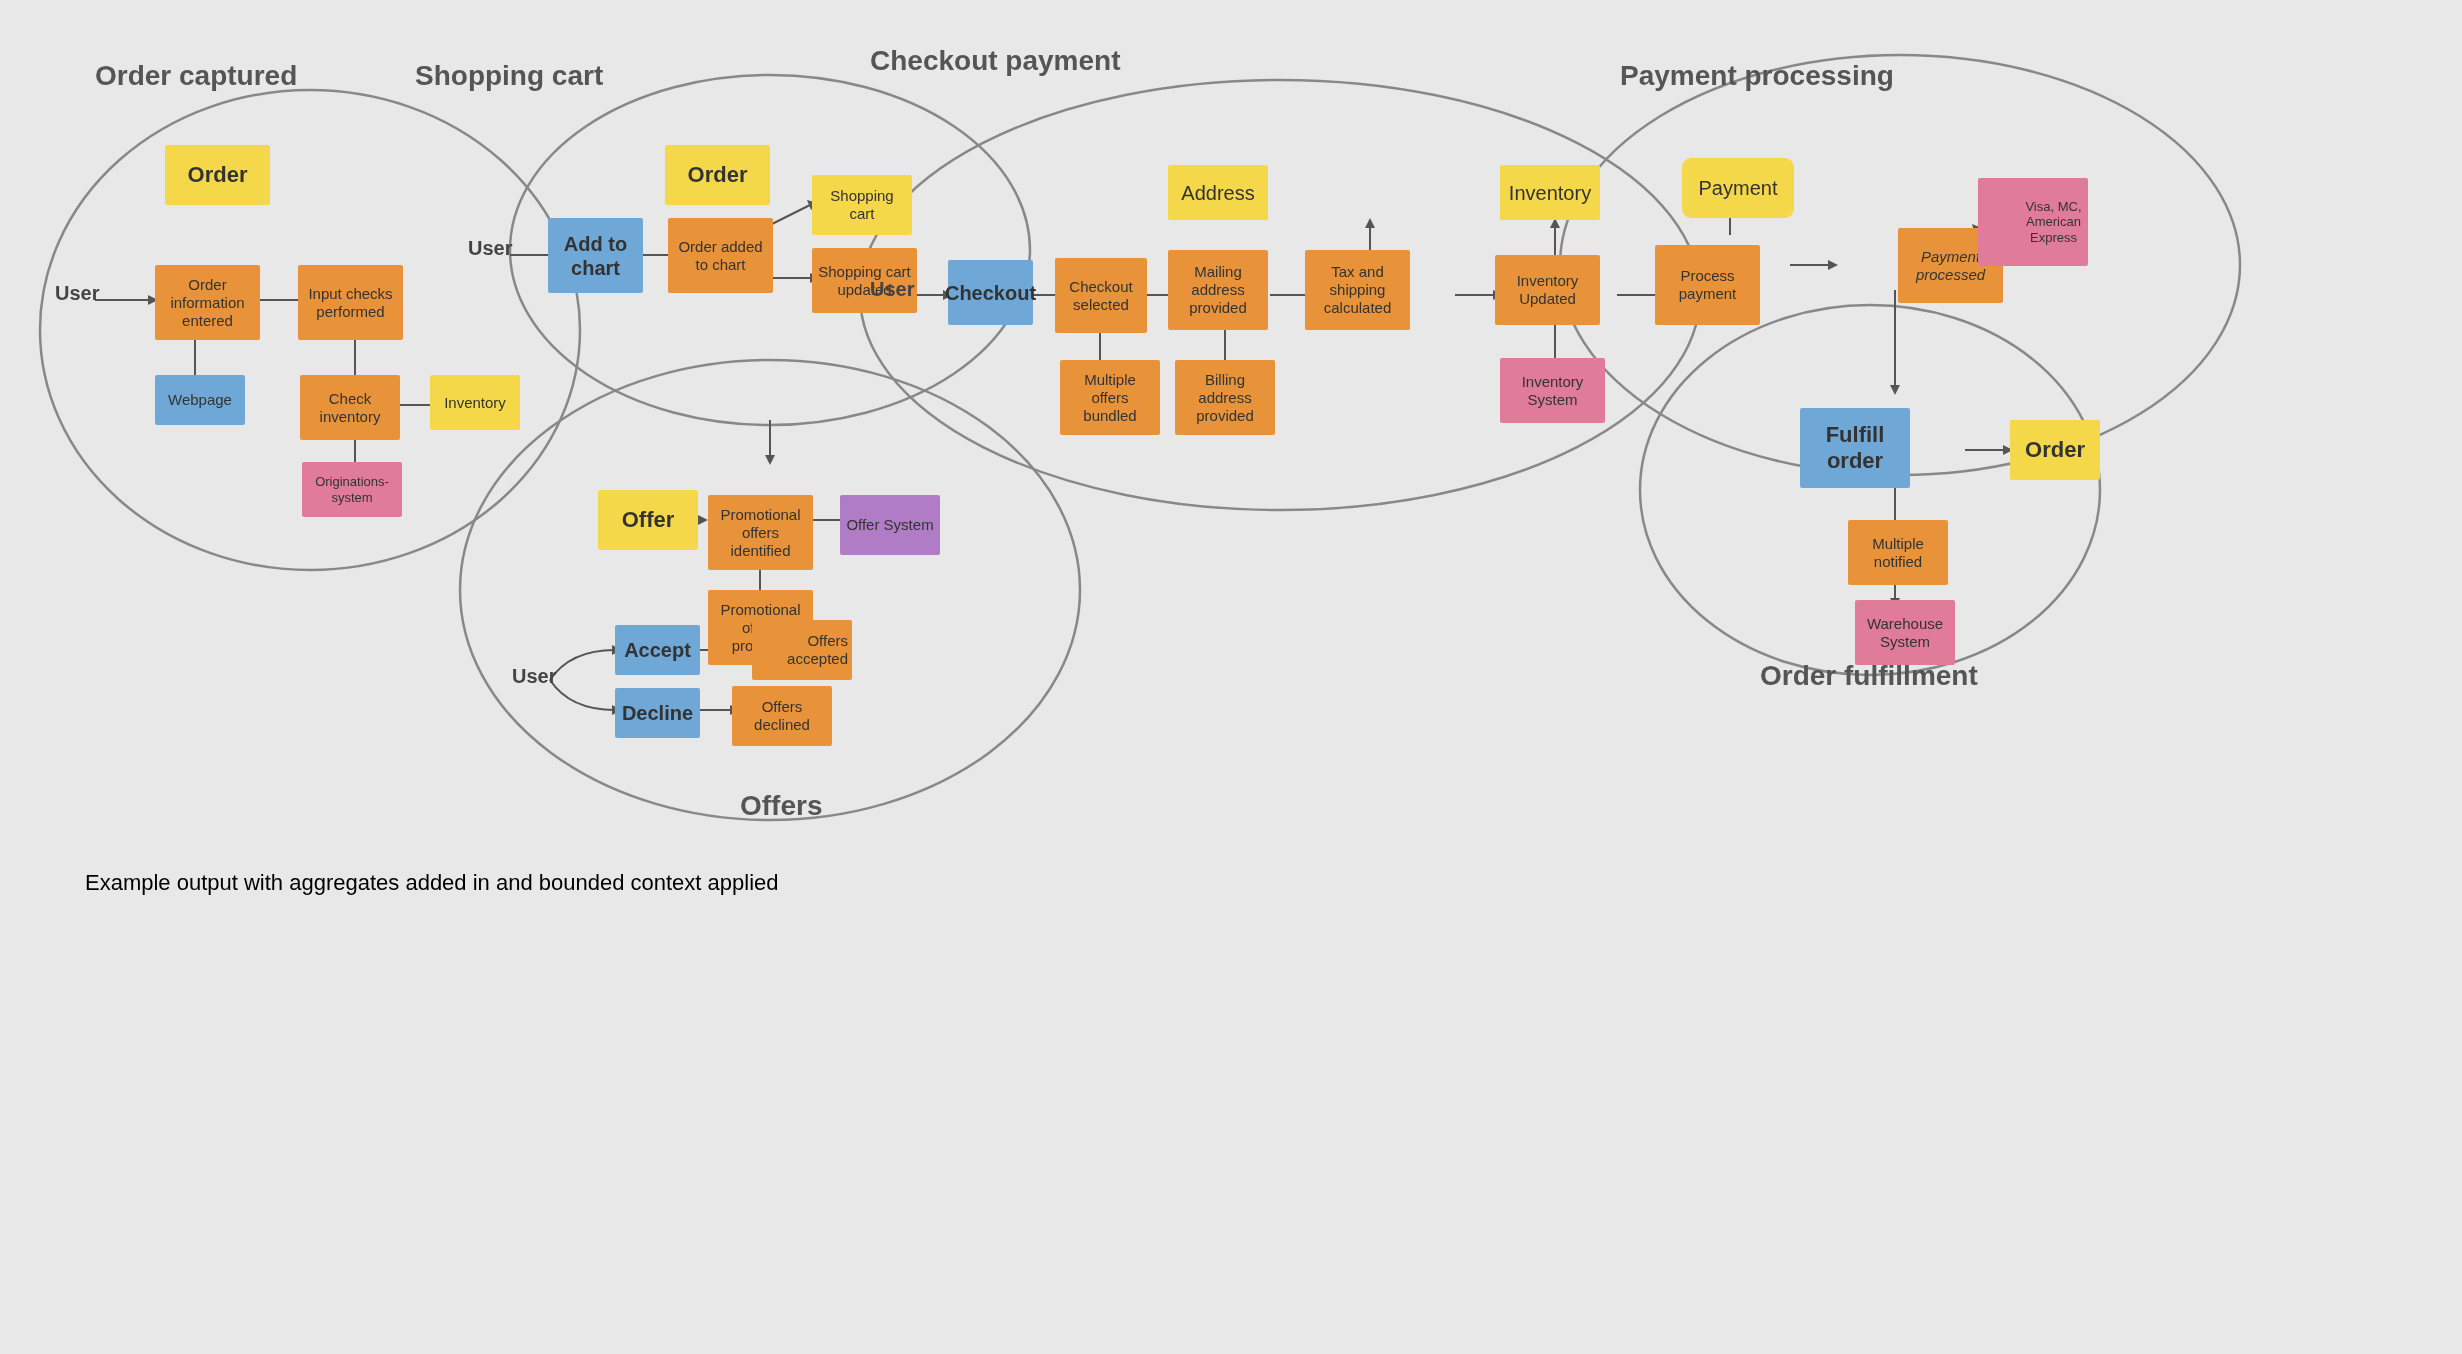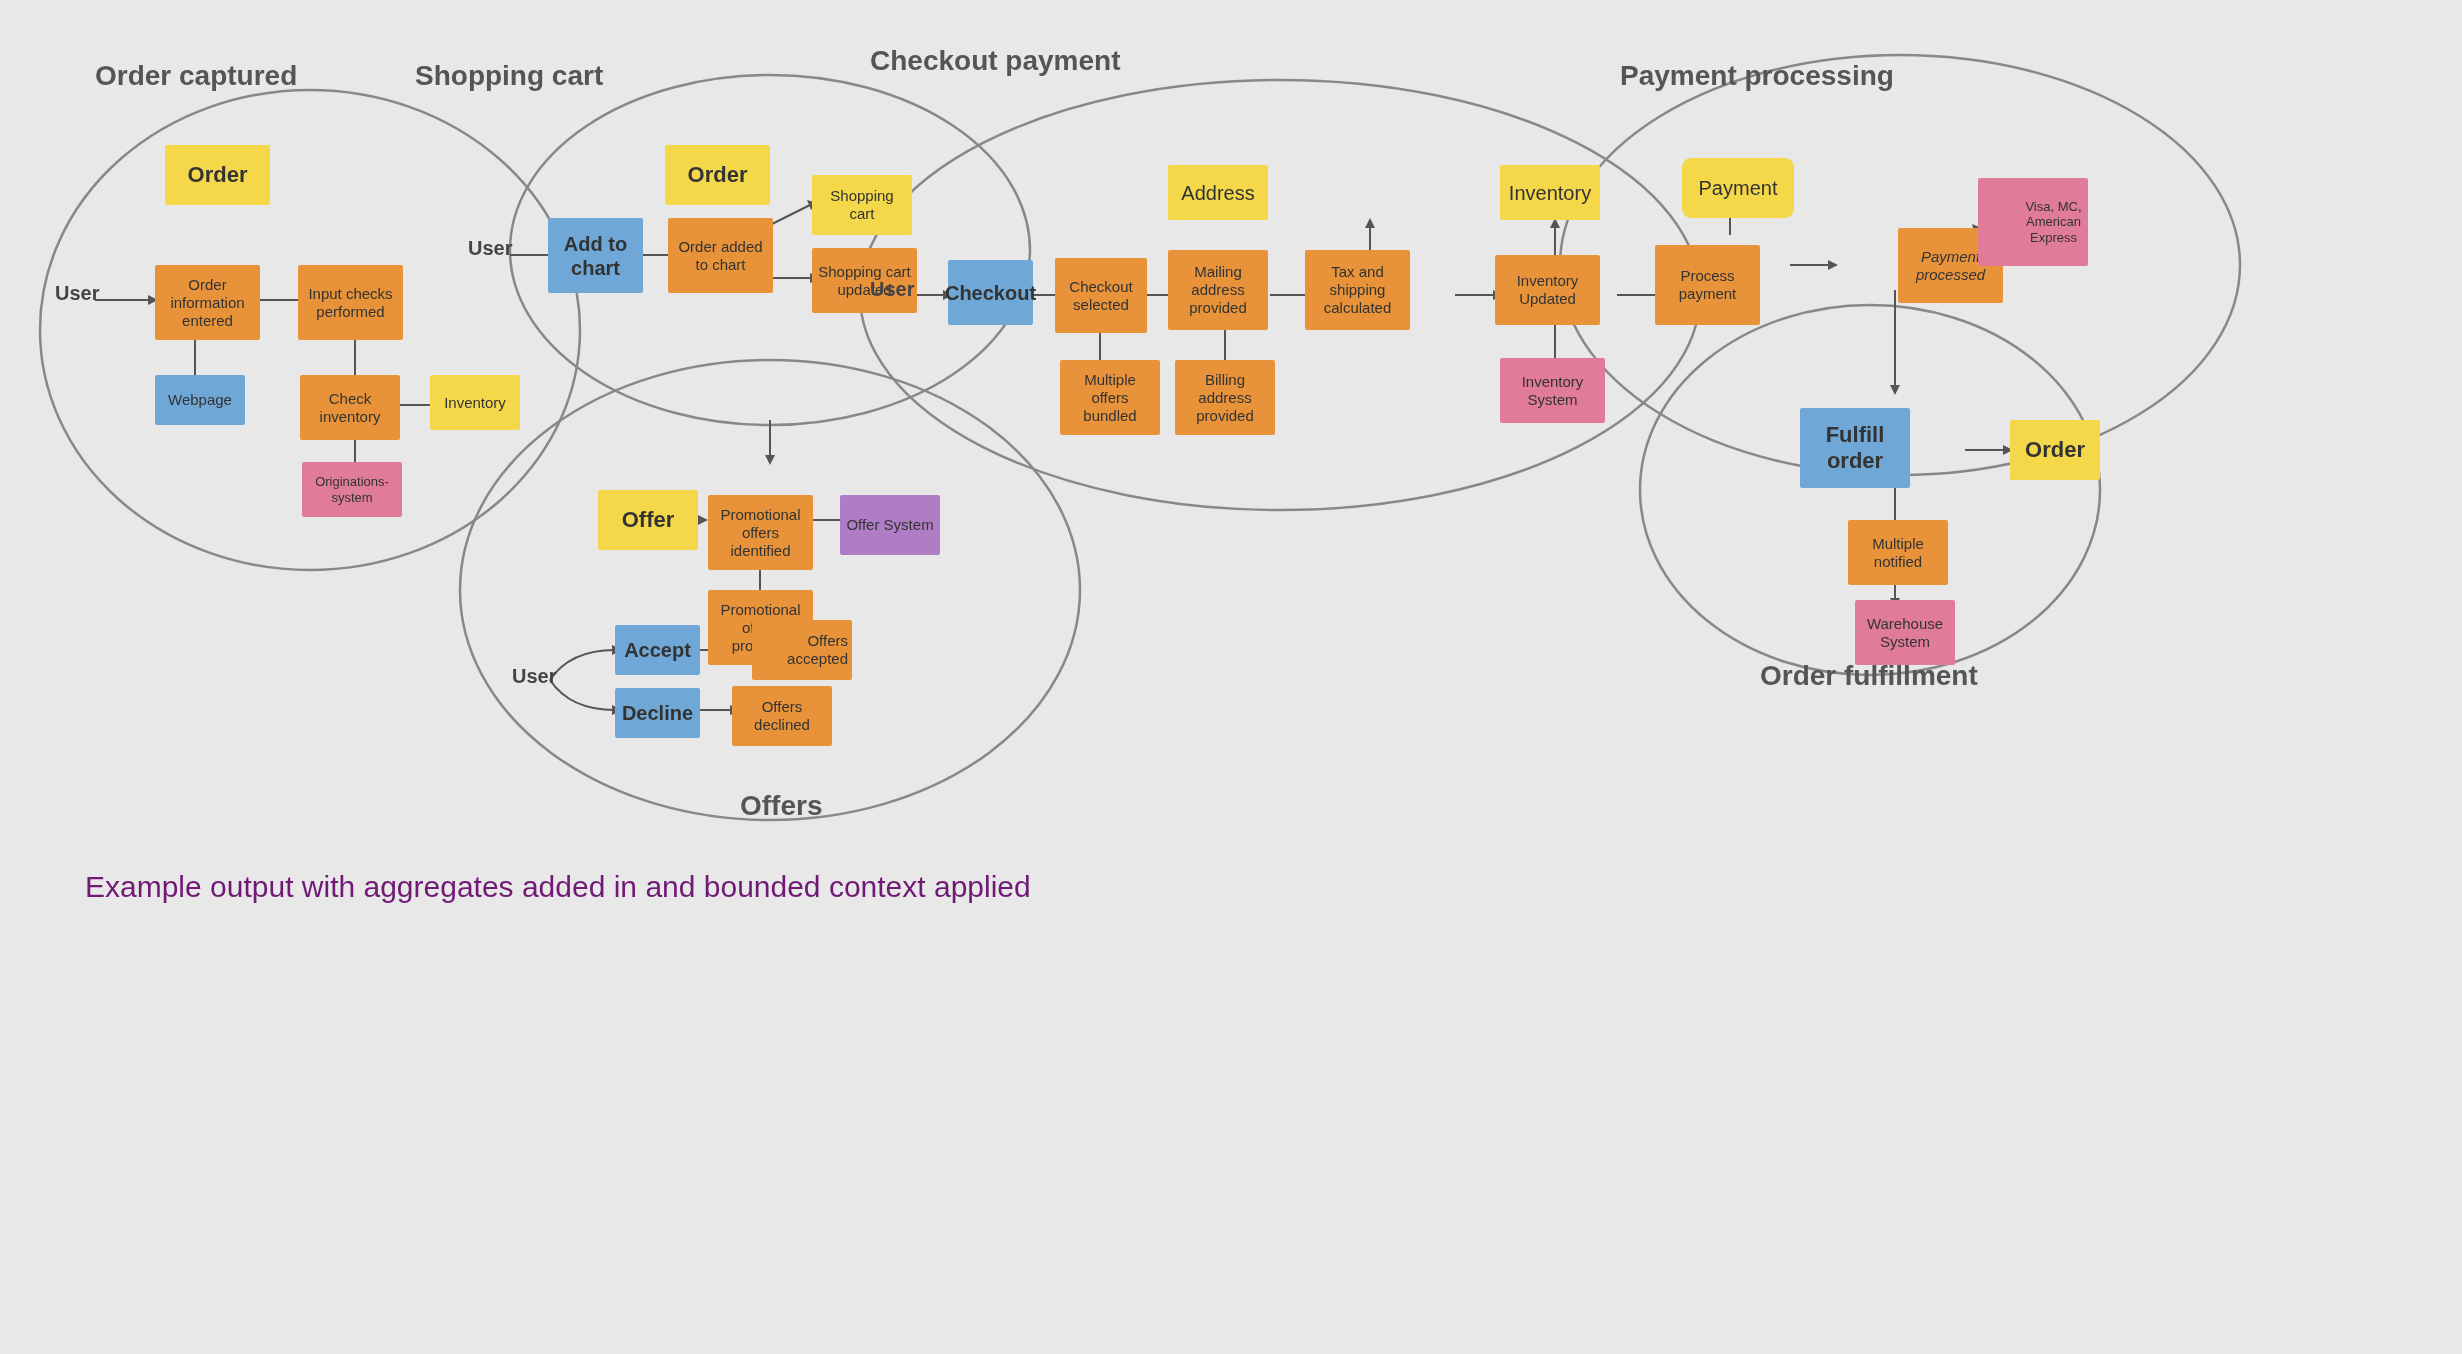--- a/index.html
+++ b/index.html
@@ -66,22 +66,22 @@
     svg.arrows {
       position: absolute;
       top: 0; left: 0;
       width: 2462px;
       height: 1354px;
       pointer-events: none;
     }
 
     .caption {
       position: absolute;
-      font-size: 30px;
-      color: #701a75;
+      font-size: 22px;
+      color: #000000;
     }
   </style>
 </head>
 <body>
 
 <div class="diagram-container">
 
   <svg class="arrows">
 
     <ellipse cx="310" cy="330" rx="270" ry="240" fill="none" stroke="#888" stroke-width="2.5"></ellipse>

